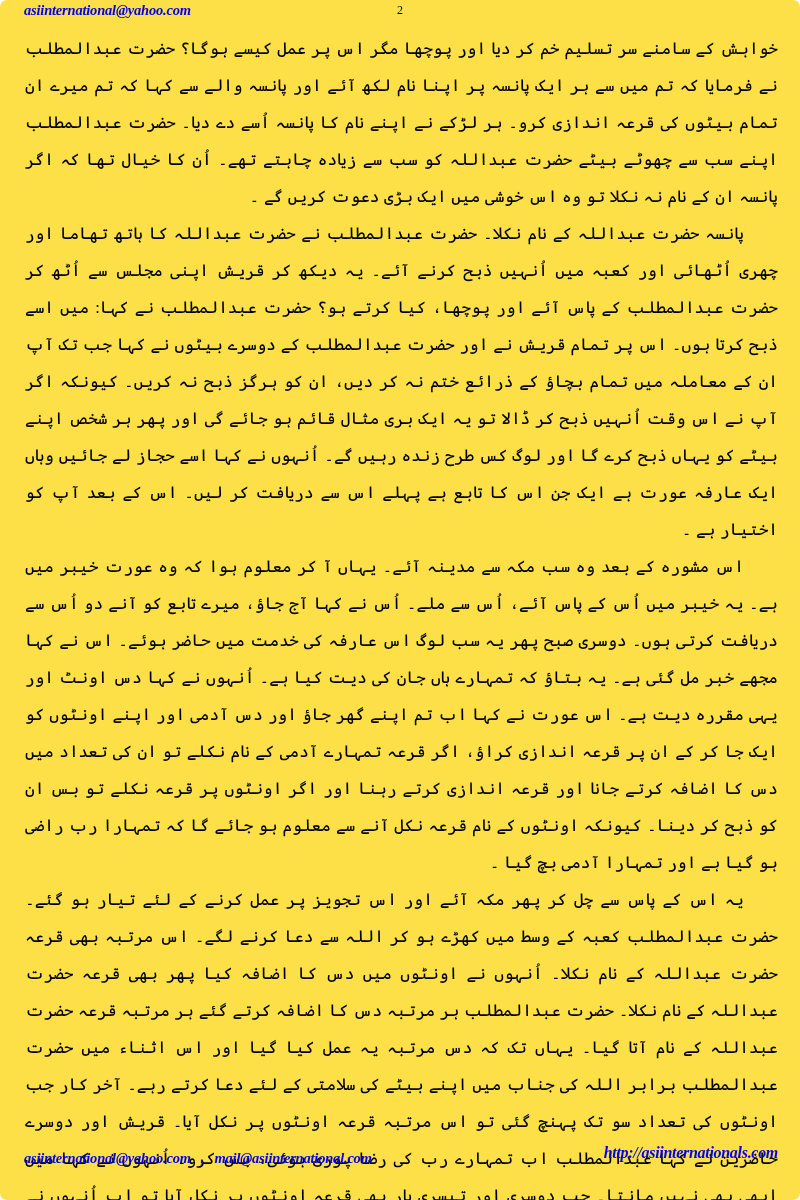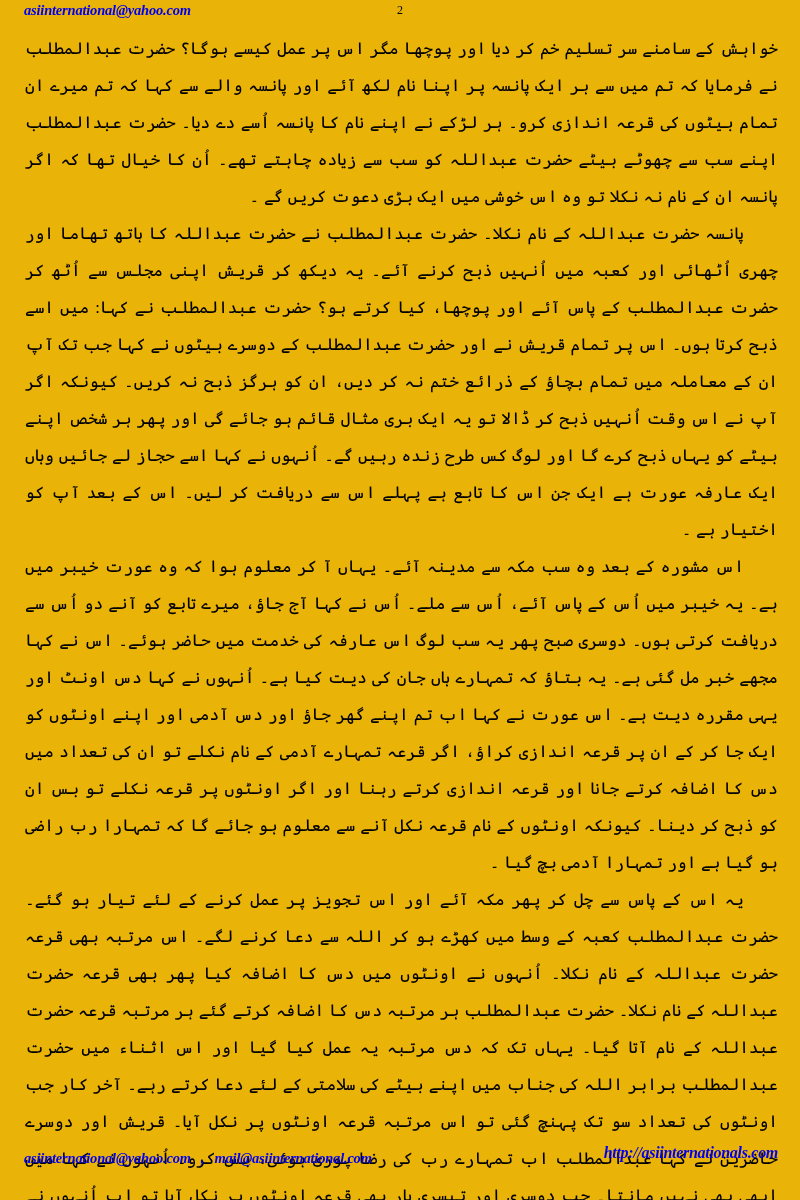--- a/index.html
+++ b/index.html
@@ -15,21 +15,22 @@
     overflow: hidden;
     font-family: "Liberation Serif", "DejaVu Serif", serif;
     color: #000000;
   }
 
   .page {
     position: absolute;
     inset: 0;
     width: 800px;
     height: 1200px;
-    background: #eab308;
+    background: #fde047;
+    border-radius: 7px;
   }
 
   
   .page-header {
     position: absolute;
     top: 0;
     left: 0;
     width: 800px;
     height: 26px;
   }

